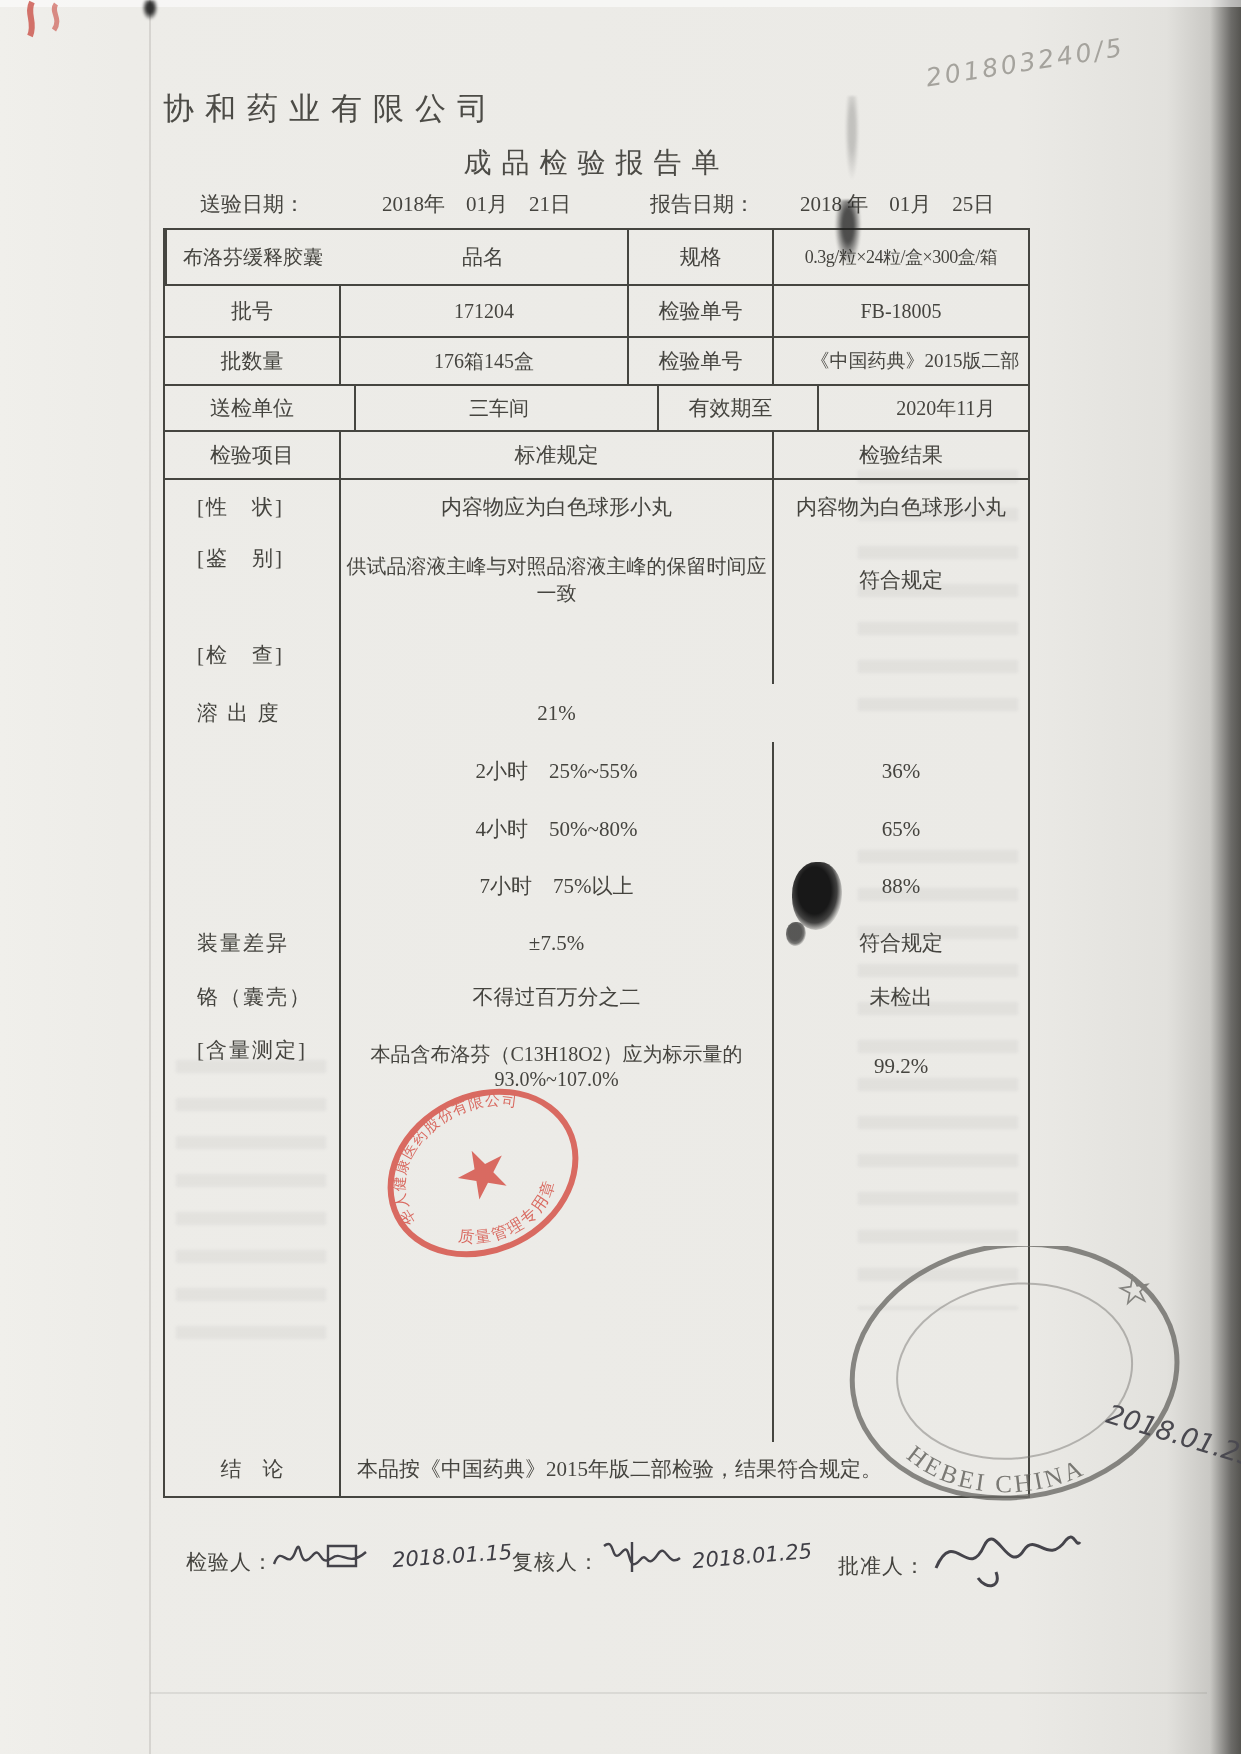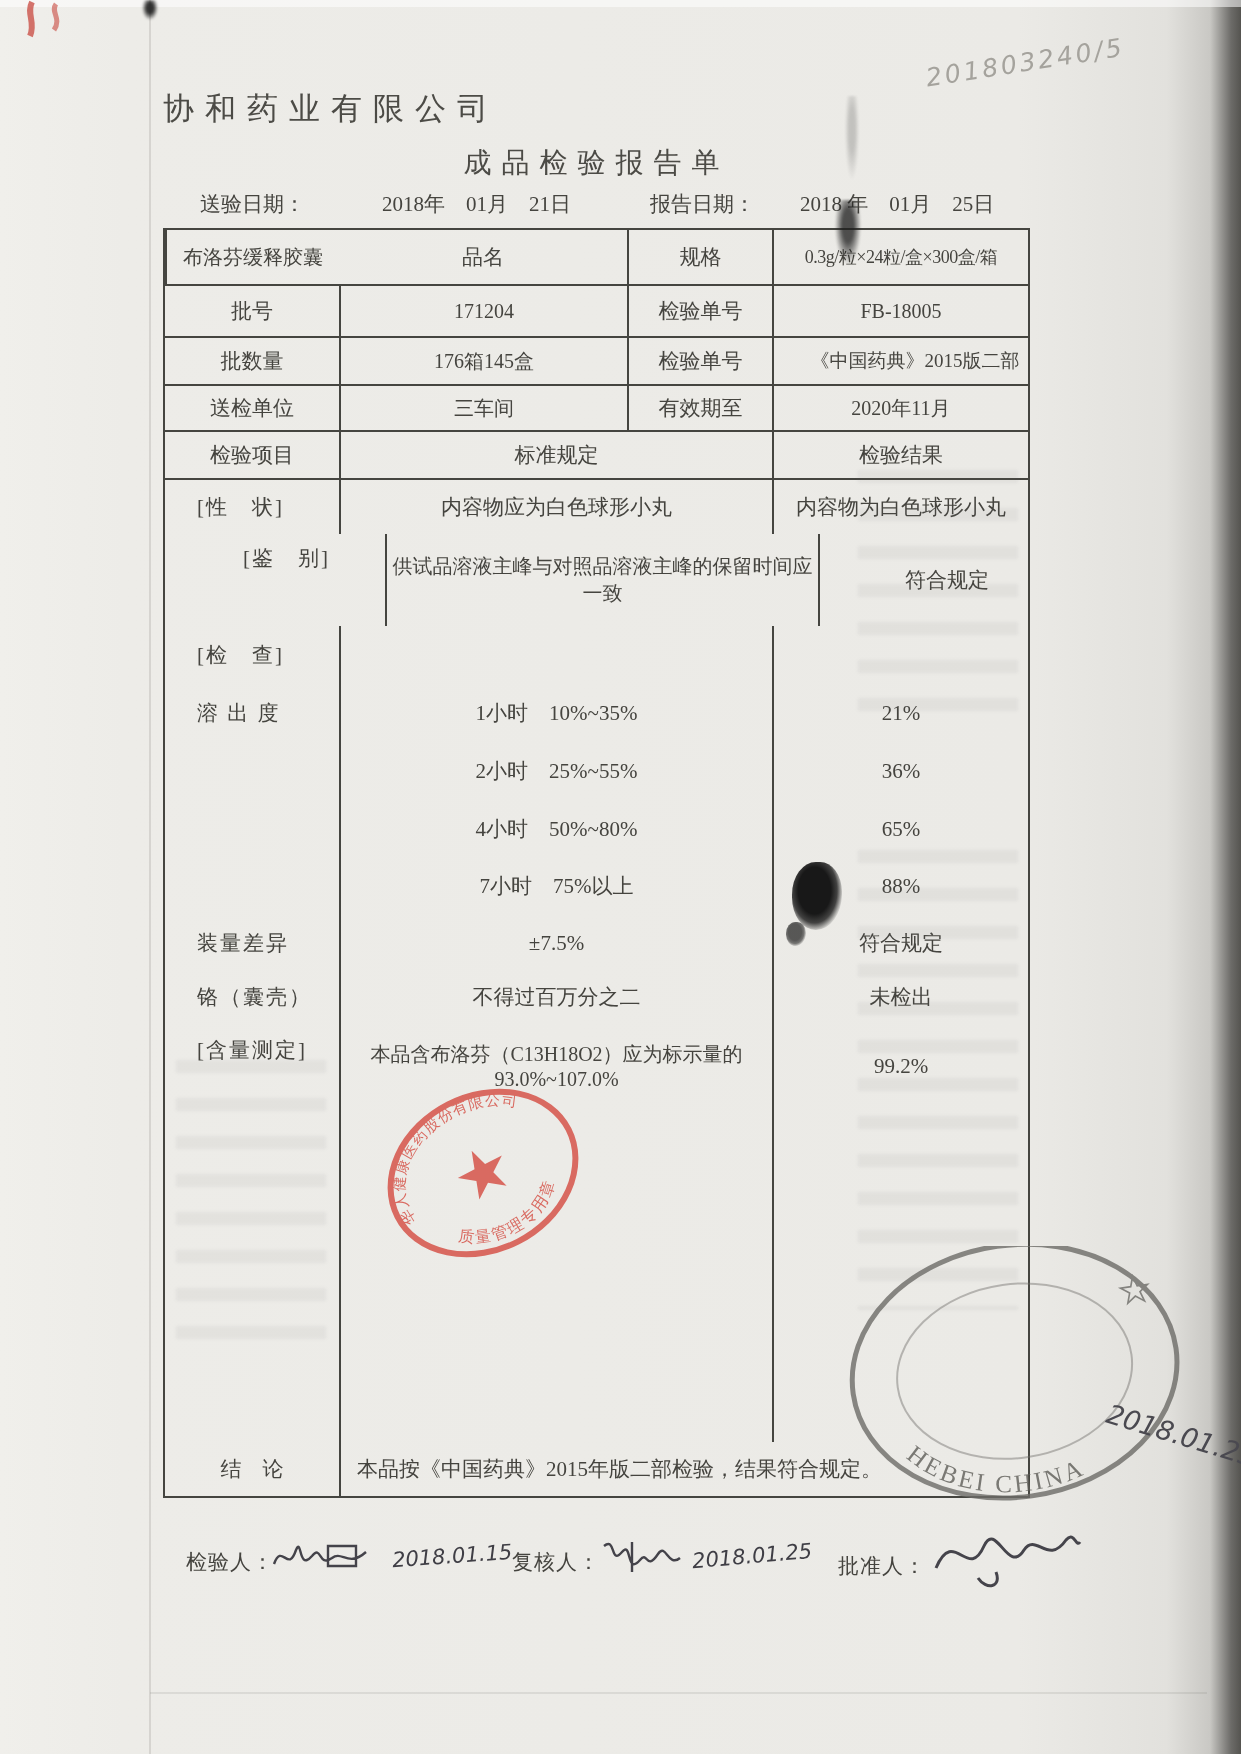--- a/index.html
+++ b/index.html
@@ -82,52 +82,51 @@
       <div class="cell bl val">171204</div>
       <div class="cell bl">检验单号</div>
       <div class="cell bl val">FB-18005</div>
     </div>
     <div class="trow info" style="height:48px;">
       <div class="cell">批数量</div>
       <div class="cell bl val">176箱145盒</div>
       <div class="cell bl">检验单号</div>
       <div class="cell bl val" style="font-size:19px;padding-left:28px;">《中国药典》2015版二部</div>
     </div>
-    <div class="trow info" style="height:46px;">
+    <div class="trow info" style="height:46px;gap:15px;">
       <div class="cell">送检单位</div>
       <div class="cell bl val">三车间</div>
       <div class="cell bl">有效期至</div>
       <div class="cell bl val">2020年11月</div>
     </div>
 
     <div class="trow hdr" style="height:48px;">
       <div class="cell">检验项目</div>
       <div class="cell bl">标准规定</div>
       <div class="cell bl">检验结果</div>
     </div>
 
     <div class="tbody">
       <div class="brow" style="height:54px;">
         <div class="bi">[性　状]</div>
         <div class="bs">内容物应为白色球形小丸</div>
         <div class="br">内容物为白色球形小丸</div>
       </div>
-      <div class="brow" style="height:92px;padding-left:46px;">
+      <div class="brow" style="height:92px;">
         <div class="bi" style="align-items:flex-start;padding-top:10px;">[鉴　别]</div>
         <div class="bs" style="font-size:20px;">供试品溶液主峰与对照品溶液主峰的保留时间应一致</div>
         <div class="br">符合规定</div>
       </div>
       <div class="brow" style="height:58px;">
         <div class="bi">[检　查]</div>
         <div class="bs"></div>
         <div class="br"></div>
       </div>
       <div class="brow" style="height:58px;">
         <div class="bi">溶 出 度</div>
-        <div class="bs">1小时　10%~35%</div>
         <div class="br">21%</div>
       </div>
       <div class="brow" style="height:58px;">
         <div class="bi"></div>
         <div class="bs">2小时　25%~55%</div>
         <div class="br">36%</div>
       </div>
       <div class="brow" style="height:58px;">
         <div class="bi"></div>
         <div class="bs">4小时　50%~80%</div>

